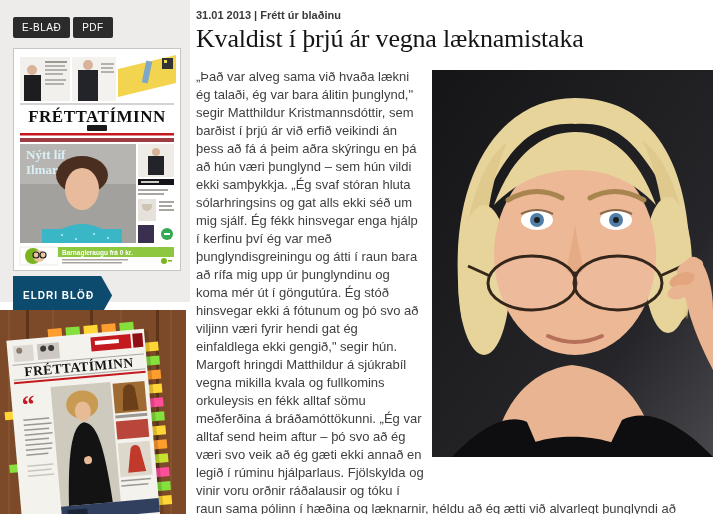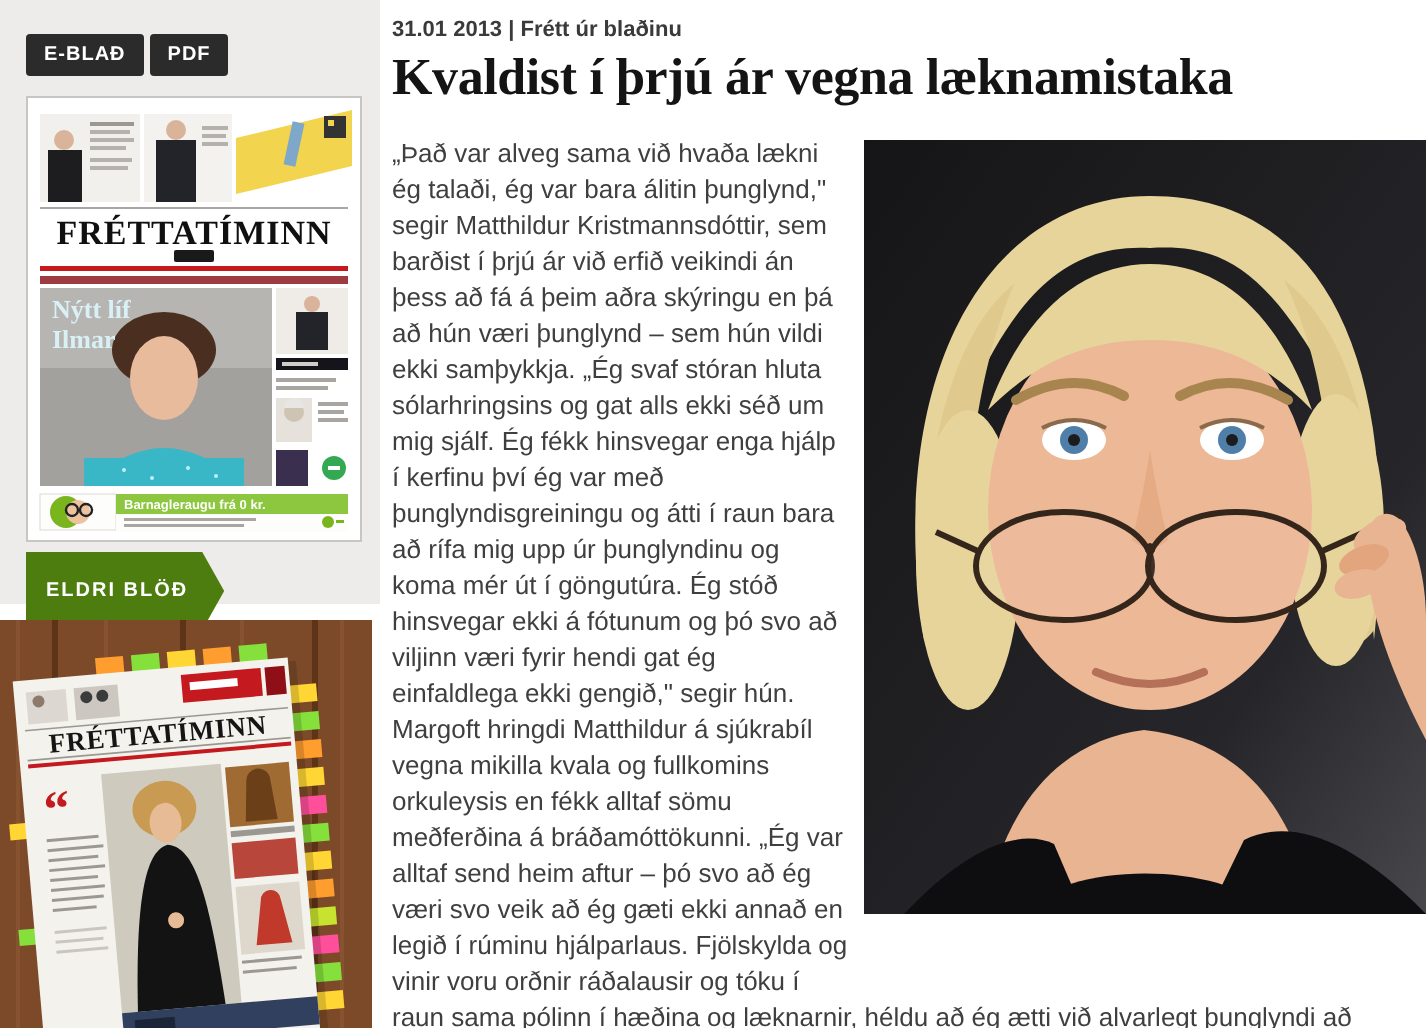--- a/index.html
+++ b/index.html
@@ -5,36 +5,36 @@
   * { margin:0; padding:0; box-sizing:border-box; }
   html,body { width:713px; height:514px; overflow:hidden; background:#ffffff;
               font-family:"Liberation Sans", sans-serif; }
   .page { position:relative; width:713px; height:514px; background:#fff; }
 
   
   .sidebar-top { position:absolute; left:0; top:0; width:190px; height:302px;
                  background:#edecea; }
   .btn-row { position:absolute; left:13px; top:17px; display:flex; gap:3px; }
   .dark-btn { background:#2b2b2b; color:#fff; border:none; font-family:"Liberation Sans",sans-serif;
-              font-size:10px; font-weight:bold; letter-spacing:.5px; padding:5px 9px;
+              font-size:10px; font-weight:normal; letter-spacing:.5px; padding:5px 9px;
               border-radius:2px; cursor:pointer; }
   .cover-frame { position:absolute; left:13px; top:48px; width:168px; height:223px;
                  background:#fff; border:1px solid #c8c6c2; padding:4px; cursor:pointer; }
   .older-btn { position:absolute; left:13px; top:276px; height:39px; padding:0 18px 0 10px;
-               background:#4d7c0f; color:#fff; border:none; font-family:"Liberation Sans",sans-serif;
+               background:#0c4a6e; color:#fff; border:none; font-family:"Liberation Sans",sans-serif;
                font-size:10px; font-weight:bold; letter-spacing:1px; cursor:pointer;
                clip-path:polygon(0 0, calc(100% - 11px) 0, 100% 50%, calc(100% - 11px) 100%, 0 100%); }
   .archive-photo { position:absolute; left:0; top:310px; width:186px; height:204px;
                    overflow:hidden; cursor:pointer; }
 
   
   .main { position:absolute; left:196px; top:0; width:517px; height:462px; }
   .meta { margin-top:9px; font-size:11px; font-weight:bold; color:#3a3a3a; }
   .title { margin-top:3px; font-family:"Liberation Serif", serif; font-size:26px;
-           font-weight:bold; color:#141414; letter-spacing:-0.2px; }
+           font-weight:normal; color:#141414; letter-spacing:-0.2px; }
   .article-body { margin-top:14px; font-size:13px; line-height:18px; color:#3f3f3f; }
   .article-body p { margin:0; }
   .article-photo { float:right; width:281px; height:387px; margin:2px 0 26px 8px;
                    background:#1d1d20; }
   svg text { user-select:none; }
 </style>
 </head>
 <body>
 
 <div class="page">

